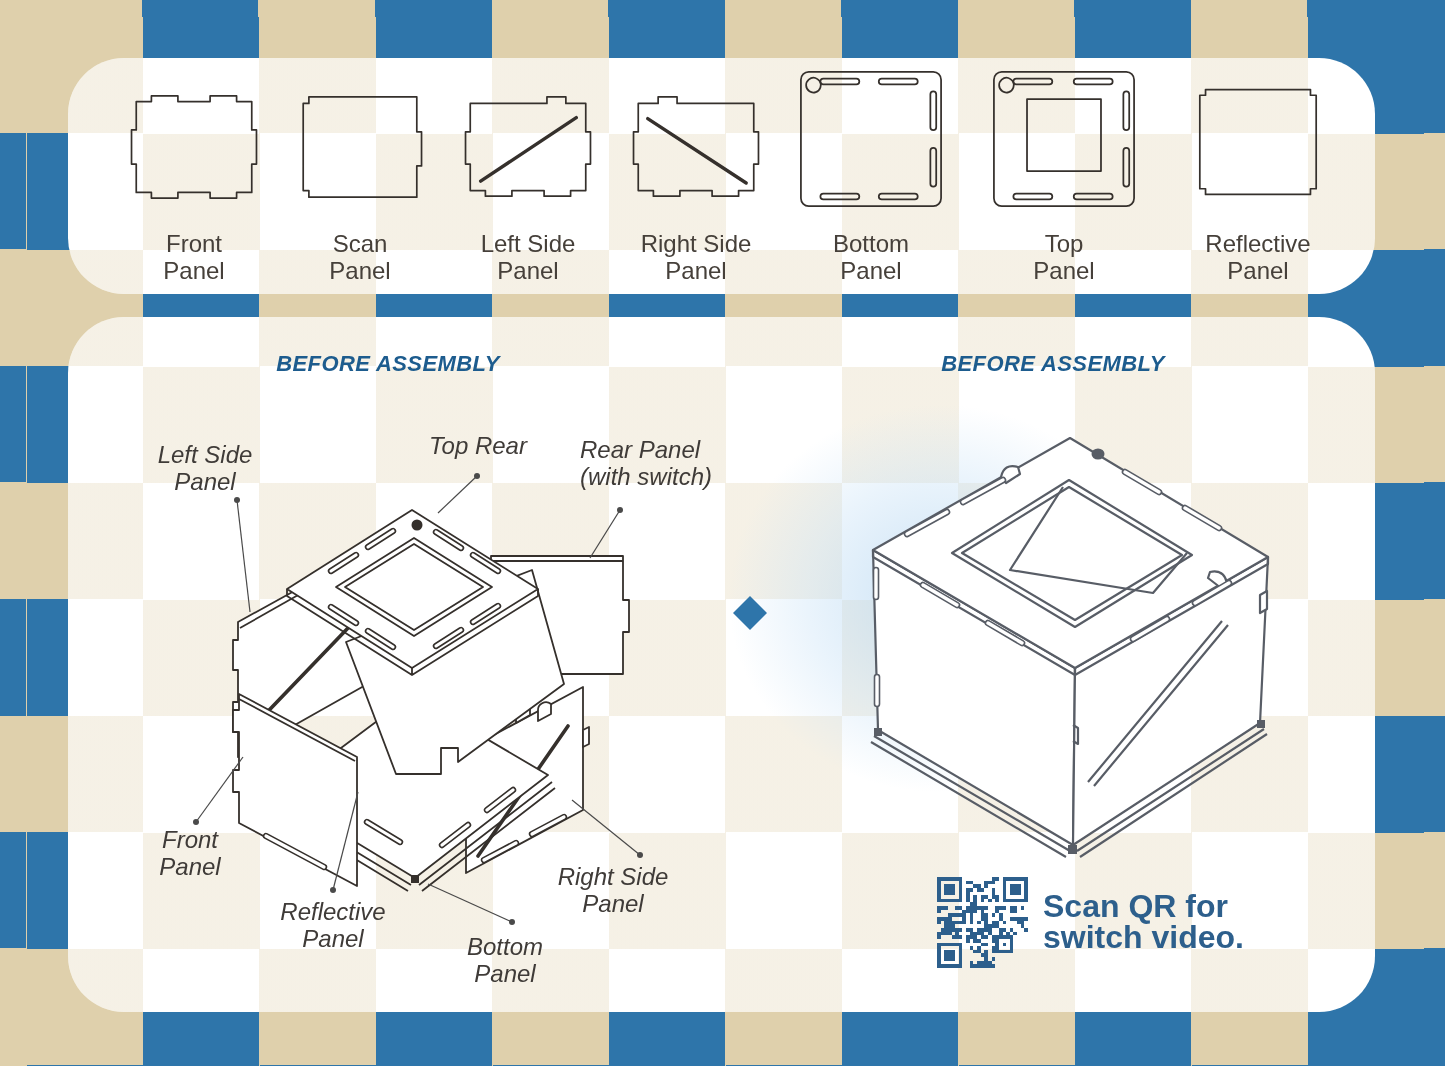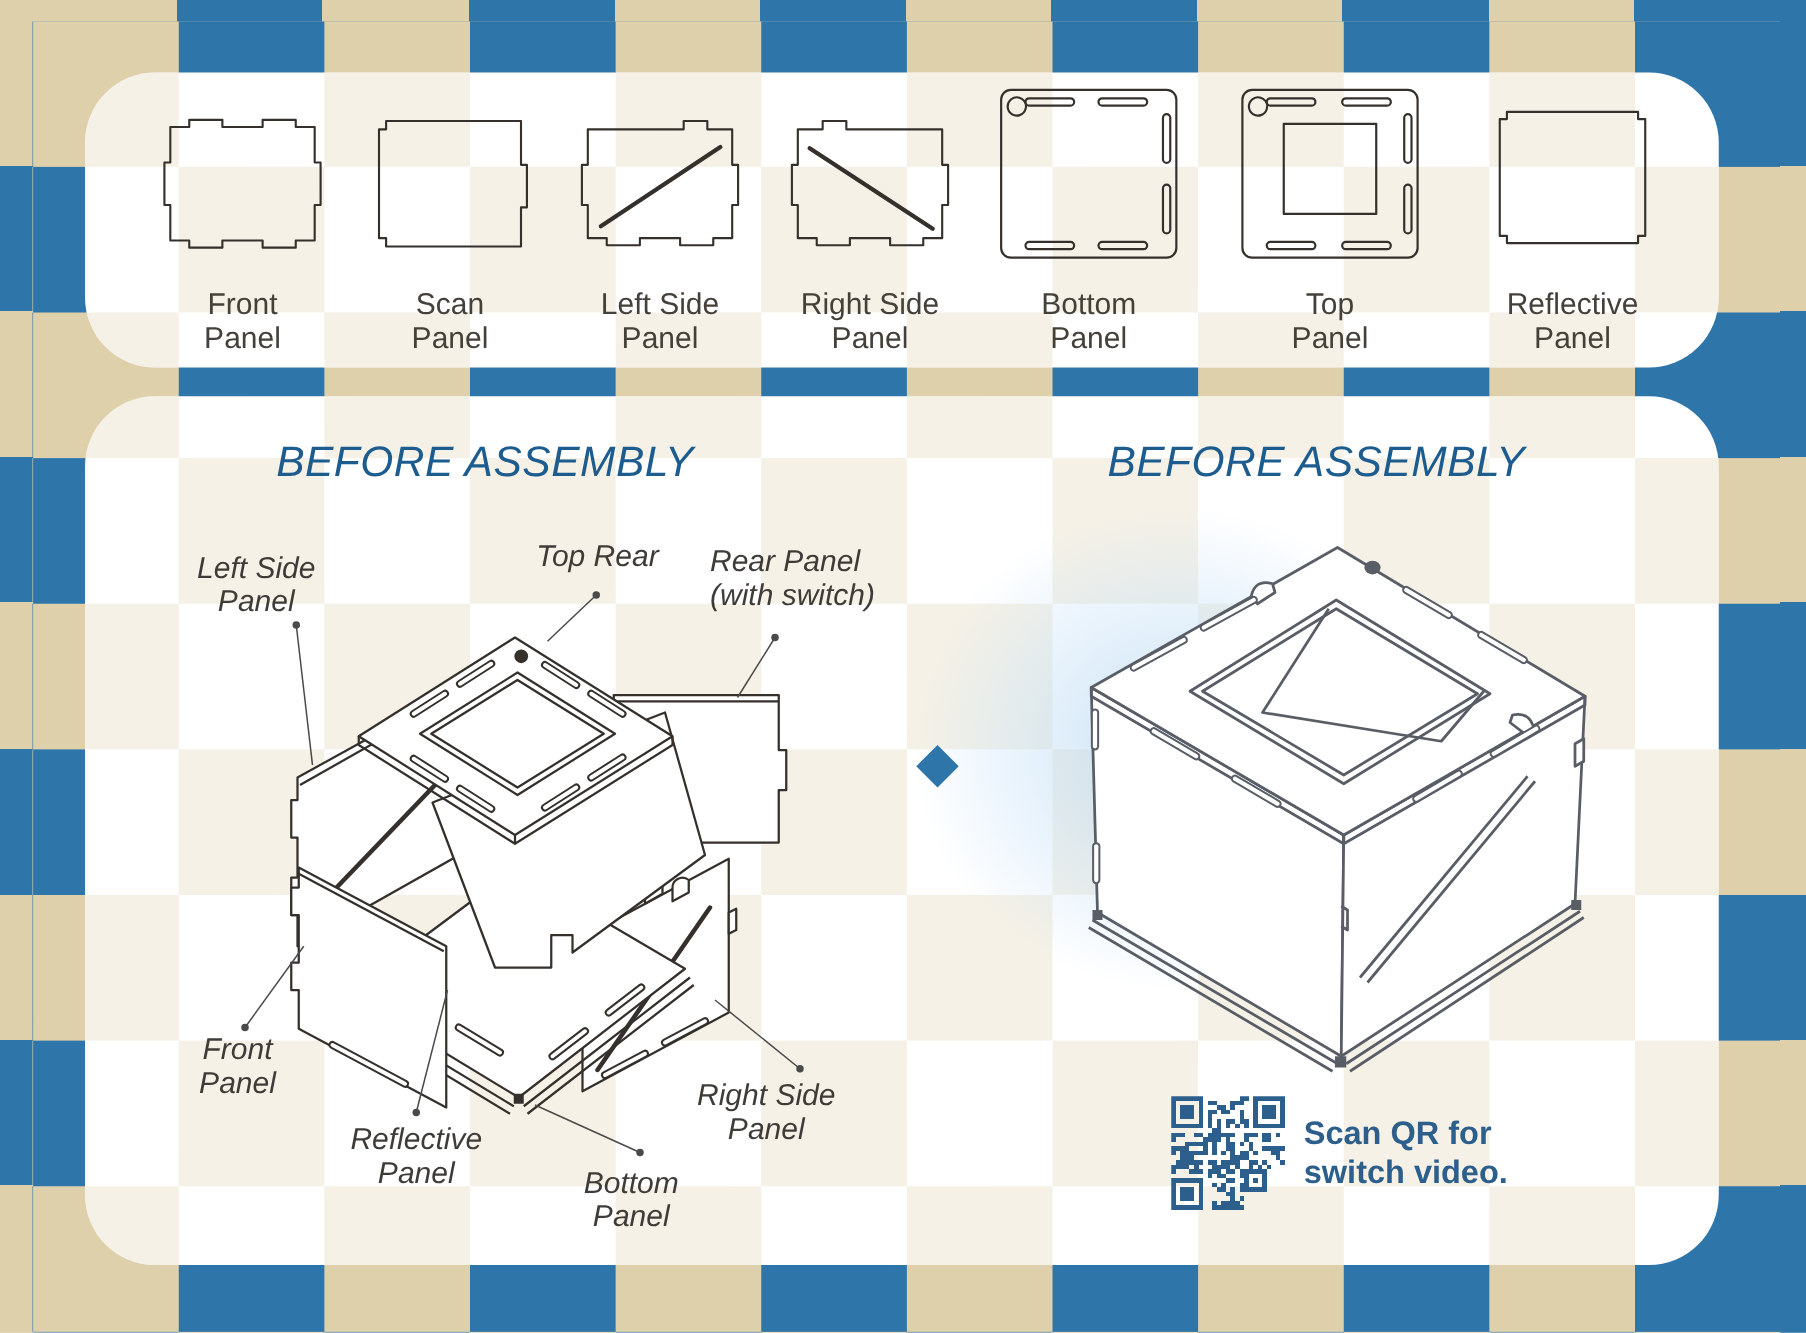--- a/index.html
+++ b/index.html
@@ -26,41 +26,41 @@
     background-image:conic-gradient(rgba(223,208,172,.30) 0 25%, rgba(46,117,170,0) 0 50%, rgba(223,208,172,.30) 0 75%, rgba(46,117,170,0) 0);
     background-size:233px 233px;}
   #parts-card .tint{background-position:-158px -41px;}
   #assembly-card .tint{background-position:-158px -300px;}
 
   .abs{position:absolute;}
   .part-shape{position:absolute;}
   .part-label{position:absolute;top:230px;width:176px;text-align:center;
     color:#46403A;font-size:24px;line-height:27px;}
   .title{position:absolute;top:351px;width:420px;text-align:center;
-    color:#1D5C8E;font-size:34px;font-weight:400;font-style:italic;letter-spacing:.4px;}
+    color:#1D5C8E;font-size:22px;font-weight:700;font-style:italic;letter-spacing:.4px;}
   .dlabel{position:absolute;color:#3F3B38;font-size:24px;line-height:27px;font-style:italic;text-align:center;}
   .dlabel.left-align{text-align:left;}
 
   .glow{position:absolute;left:700px;top:378px;width:570px;height:490px;
     background:radial-gradient(closest-side at 42% 45%, rgba(178,212,240,.68), rgba(200,226,247,.38) 55%, rgba(255,255,255,0) 88%);}
   .diamond{position:absolute;left:738px;top:601px;width:24px;height:24px;background:#2E75AA;transform:rotate(45deg);}
 
   svg{display:block;}
   .ln{stroke:#35302C;stroke-width:1.8;fill:none;stroke-linejoin:round;}
   .lf{stroke:#35302C;stroke-width:1.8;fill:#fff;stroke-linejoin:round;}
   .thick{stroke:#35302C;stroke-width:3.6;fill:none;stroke-linecap:round;}
   .sd{stroke:#35302C;stroke-width:6.4;stroke-linecap:round;}
   .sw{stroke:#fff;stroke-width:3.2;stroke-linecap:round;}
   .an{stroke:#585D66;stroke-width:2.2;fill:none;stroke-linejoin:round;}
   .af{stroke:#585D66;stroke-width:2.2;fill:#fff;stroke-linejoin:round;}
   .ad{stroke:#585D66;stroke-width:6.6;stroke-linecap:round;}
   .aw{stroke:#fff;stroke-width:3.4;stroke-linecap:round;}
   .leader{stroke:#4A4A4A;stroke-width:1.2;fill:none;}
   .ldot{fill:#4A4A4A;}
-  .qr-caption{position:absolute;left:1043px;top:891px;color:#2D5F8C;font-size:26px;line-height:31px;font-weight:700;}
+  .qr-caption{position:absolute;left:1043px;top:891px;color:#2D5F8C;font-size:32px;line-height:31px;font-weight:700;}
 </style>
 </head>
 <body>
 
 <div class="edge-strip" id="strip-top"></div>
 <div class="edge-strip" id="strip-left"></div>
 <div class="edge-strip" id="strip-right"></div>
 
 <div class="card" id="parts-card">
   <div class="tint"></div>
@@ -234,21 +234,21 @@
   <path class="leader" d="M372,452 L288,414"></path>
       <circle class="ldot" cx="372" cy="452" r="3"></circle>
   <path class="leader" d="M500,385 L432,330"></path>
       <circle class="ldot" cx="500" cy="385" r="3"></circle>
 </svg>
 </div>
 
 <div class="dlabel" style="left:398px;top:432px;width:160px">
   <div>Top Rear</div>
 </div>
-<div class="dlabel left-align" style="left:568px;top:436px;width:220px">
+<div class="dlabel left-align" style="left:580px;top:436px;width:220px">
   <div>Rear Panel</div>
     <div>(with switch)</div>
 </div>
 <div class="dlabel" style="left:125px;top:441px;width:160px">
   <div>Left Side</div>
     <div>Panel</div>
 </div>
 <div class="dlabel" style="left:110px;top:826px;width:160px">
   <div>Front</div>
     <div>Panel</div>

